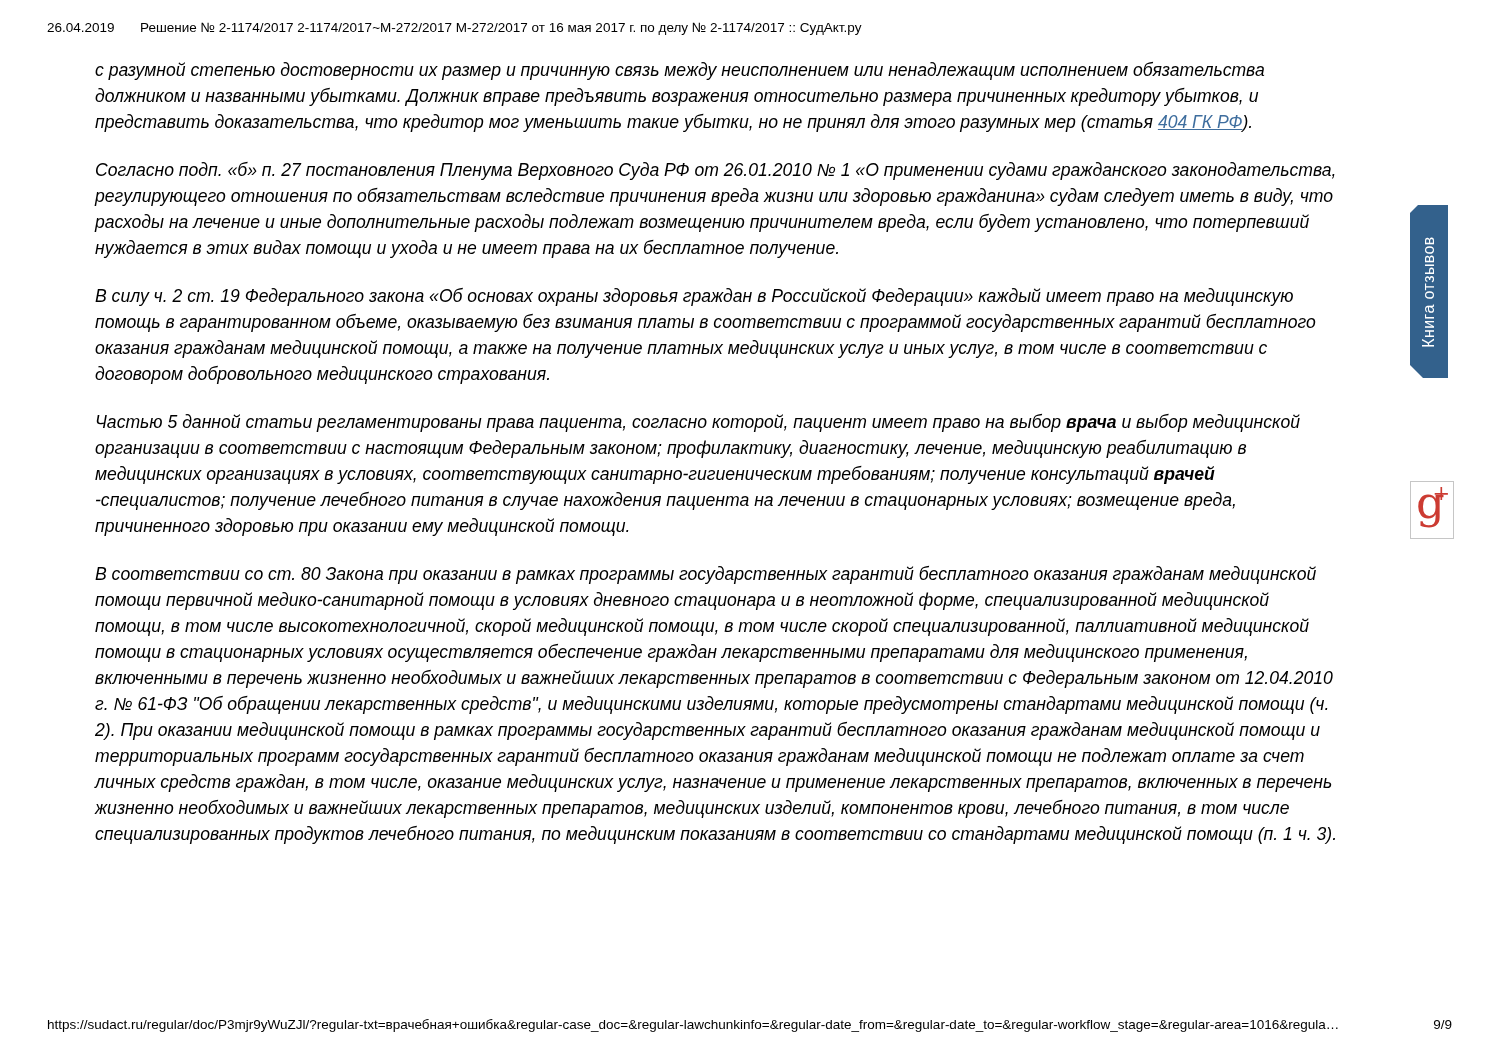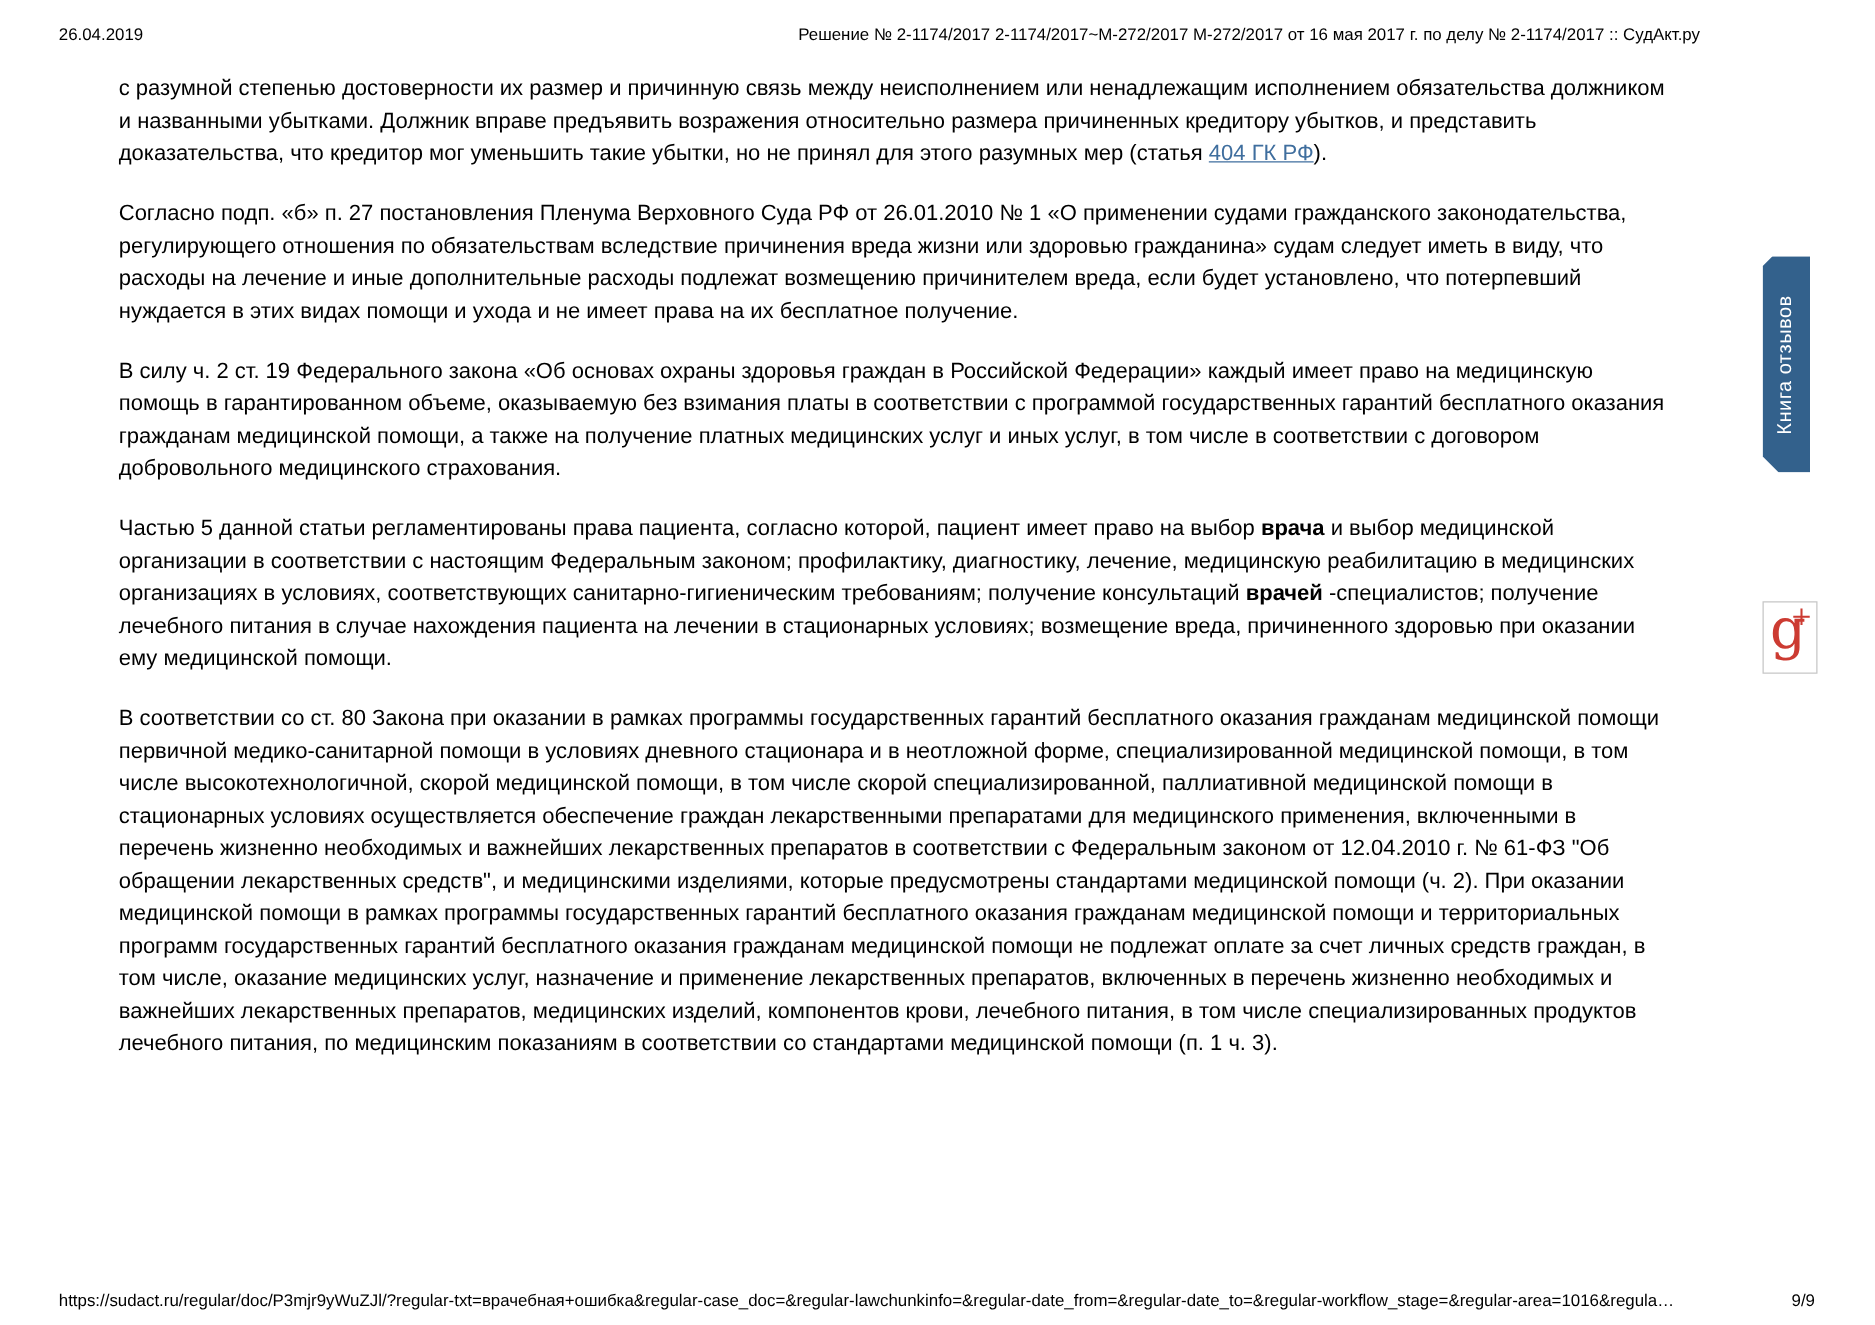--- a/index.html
+++ b/index.html
@@ -9,28 +9,28 @@
   }
   html,body{margin:0;padding:0;}
   body{
     width:1500px;height:1060px;position:relative;overflow:hidden;
     background:#ffffff;color:#000;
     font-family:"Liberation Sans", sans-serif;
   }
   
   .print-header{position:absolute;top:20px;left:0;right:0;height:20px;font-size:13.5px;color:#000;}
   .print-date{position:absolute;left:47px;top:0;}
-  .print-title{text-align:right;margin:0 140px;white-space:nowrap;}
+  .print-title{text-align:left;margin:0 140px;white-space:nowrap;}
   
   .content{
     position:absolute;left:95px;top:57px;width:1256px;
     font-size:17.6px;line-height:26px;color:#000;
     text-align:left;
   }
-  .para{margin:0 12px 22px 0;}
+  .para{margin:0 12px 22px 0;font-style:italic;}
   .para b{font-weight:bold;}
   .doc-link{color:var(--link-color);text-decoration:underline;cursor:pointer;}
   
   .feedback-tab{
     position:absolute;left:1410px;top:205px;width:38px;height:173px;
     background:var(--tab-color);
     clip-path:polygon(8px 0, 100% 0, 100% 100%, 13px 100%, 0 calc(100% - 13px), 0 8px);
     display:flex;align-items:center;justify-content:center;cursor:pointer;
   }
   .feedback-tab .tab-label{
@@ -46,21 +46,21 @@
     position:absolute;left:5px;top:-4px;
     font-family:"DejaVu Serif", serif;font-size:45px;line-height:1.1;
     color:var(--gplus-color);
   }
   .gplus .plus{
     position:absolute;right:3px;top:1px;
     font-family:"DejaVu Serif", serif;font-size:21px;line-height:1;
     color:var(--gplus-color);
   }
   
-  .print-footer{position:absolute;left:47px;right:48px;top:1017px;height:20px;font-size:13.5px;color:#000;margin-top:16px;}
+  .print-footer{position:absolute;left:47px;right:48px;top:1017px;height:20px;font-size:13.5px;color:#000;}
   .footer-url{white-space:nowrap;}
   .footer-page{position:absolute;right:0;top:0;}
 </style>
 </head>
 <body>
 
 <div class="print-header">
   <span class="print-date">26.04.2019</span>
   <div class="print-title">Решение № 2-1174/2017 2-1174/2017~М-272/2017 М-272/2017 от 16 мая 2017 г. по делу № 2-1174/2017 :: СудАкт.ру</div>
 </div>

